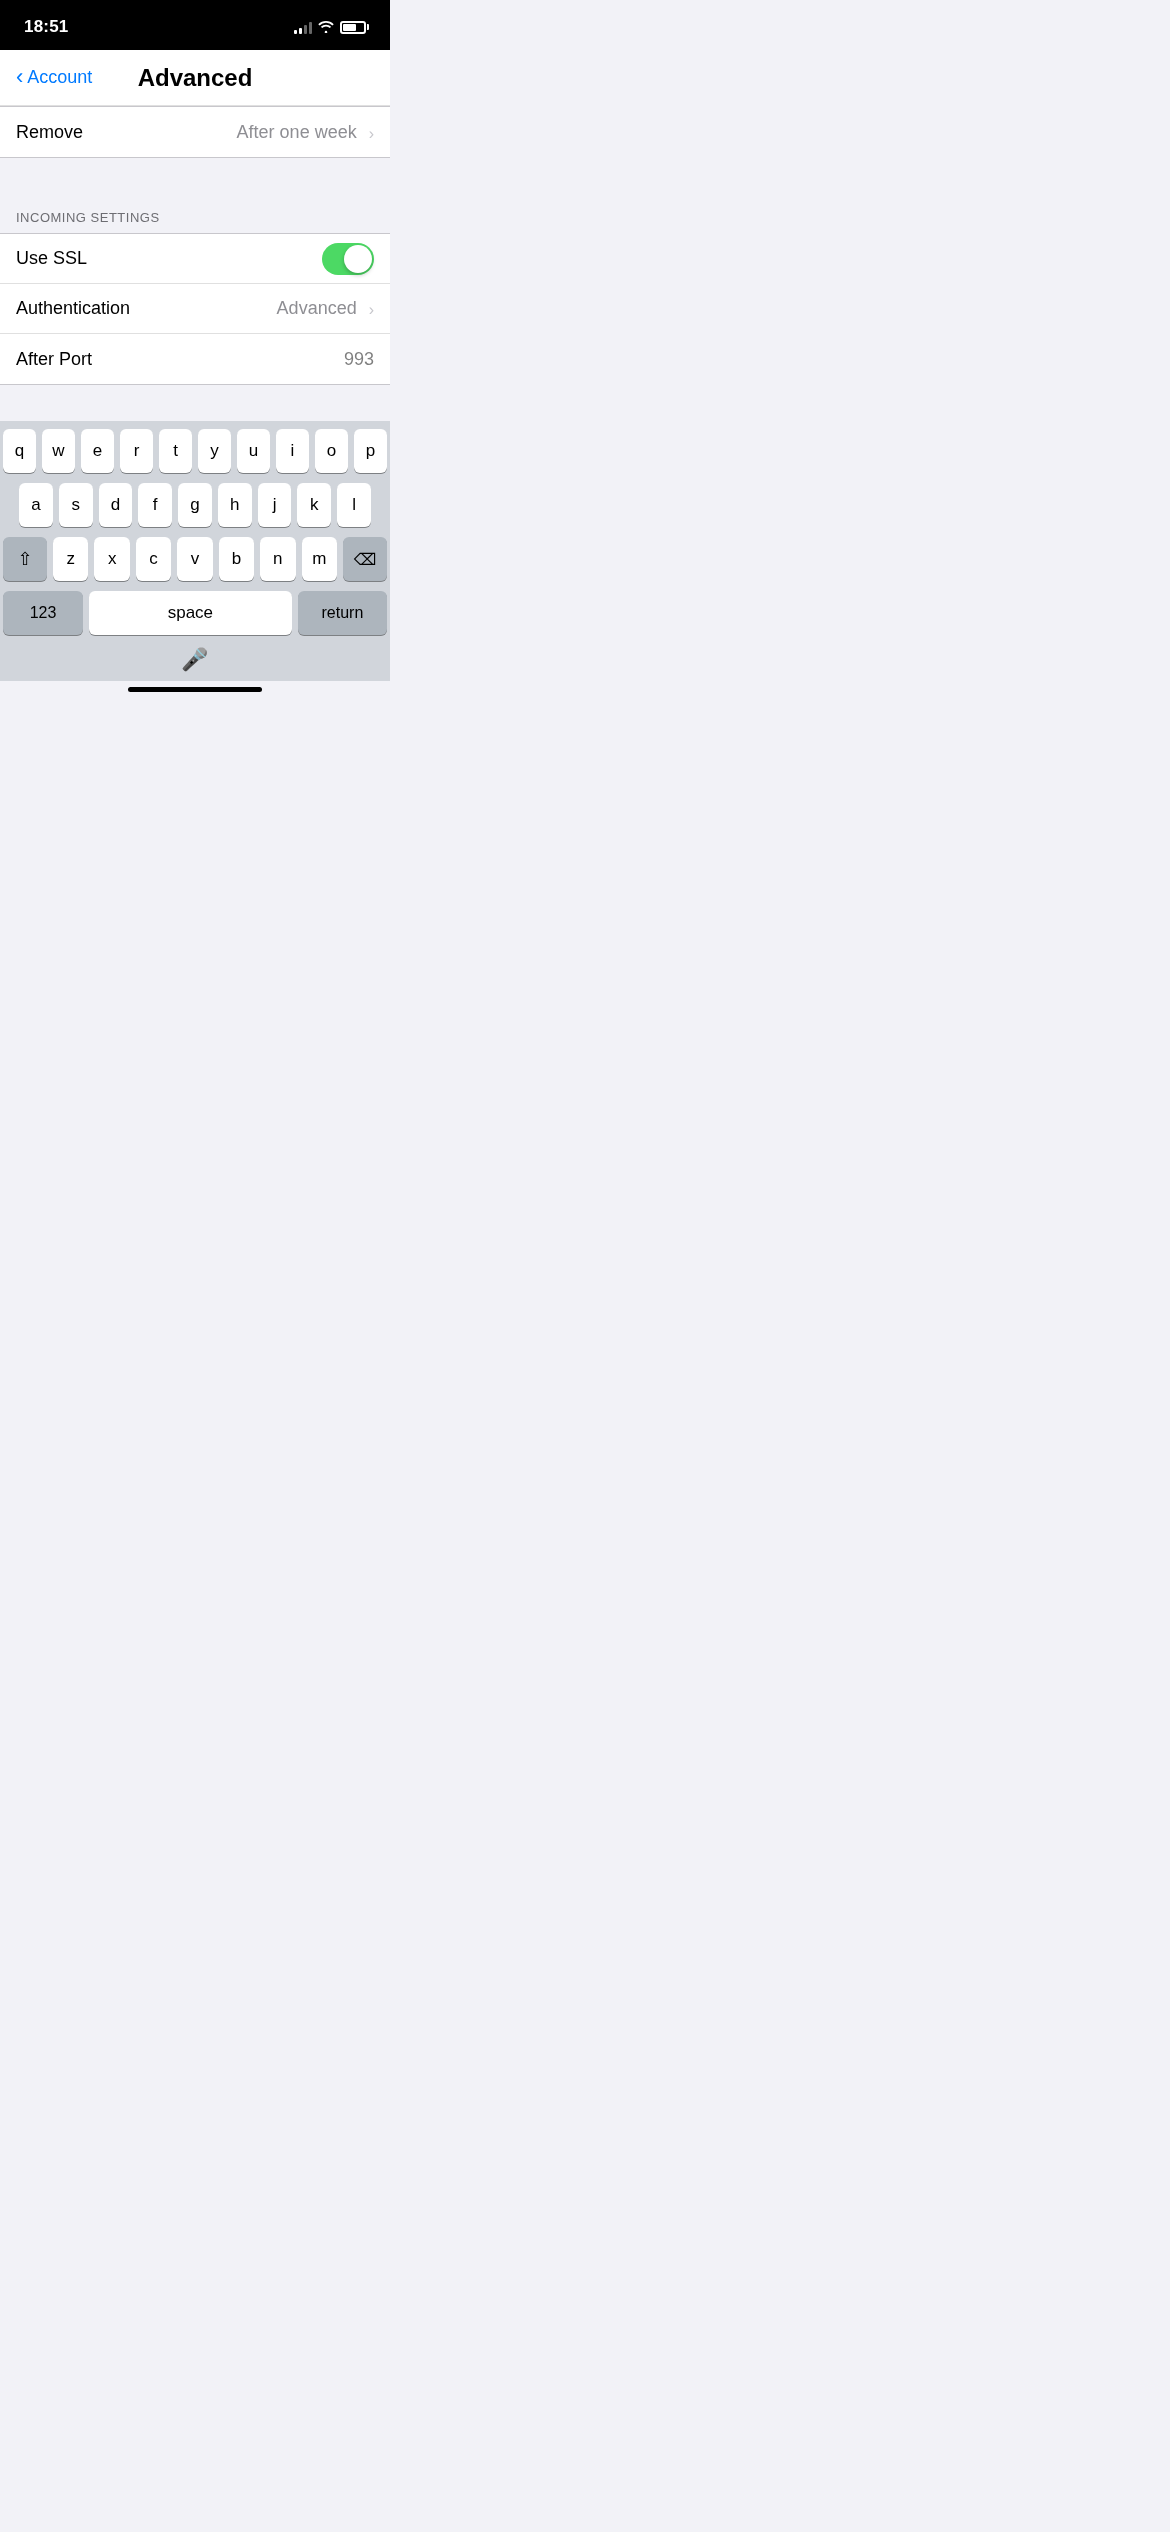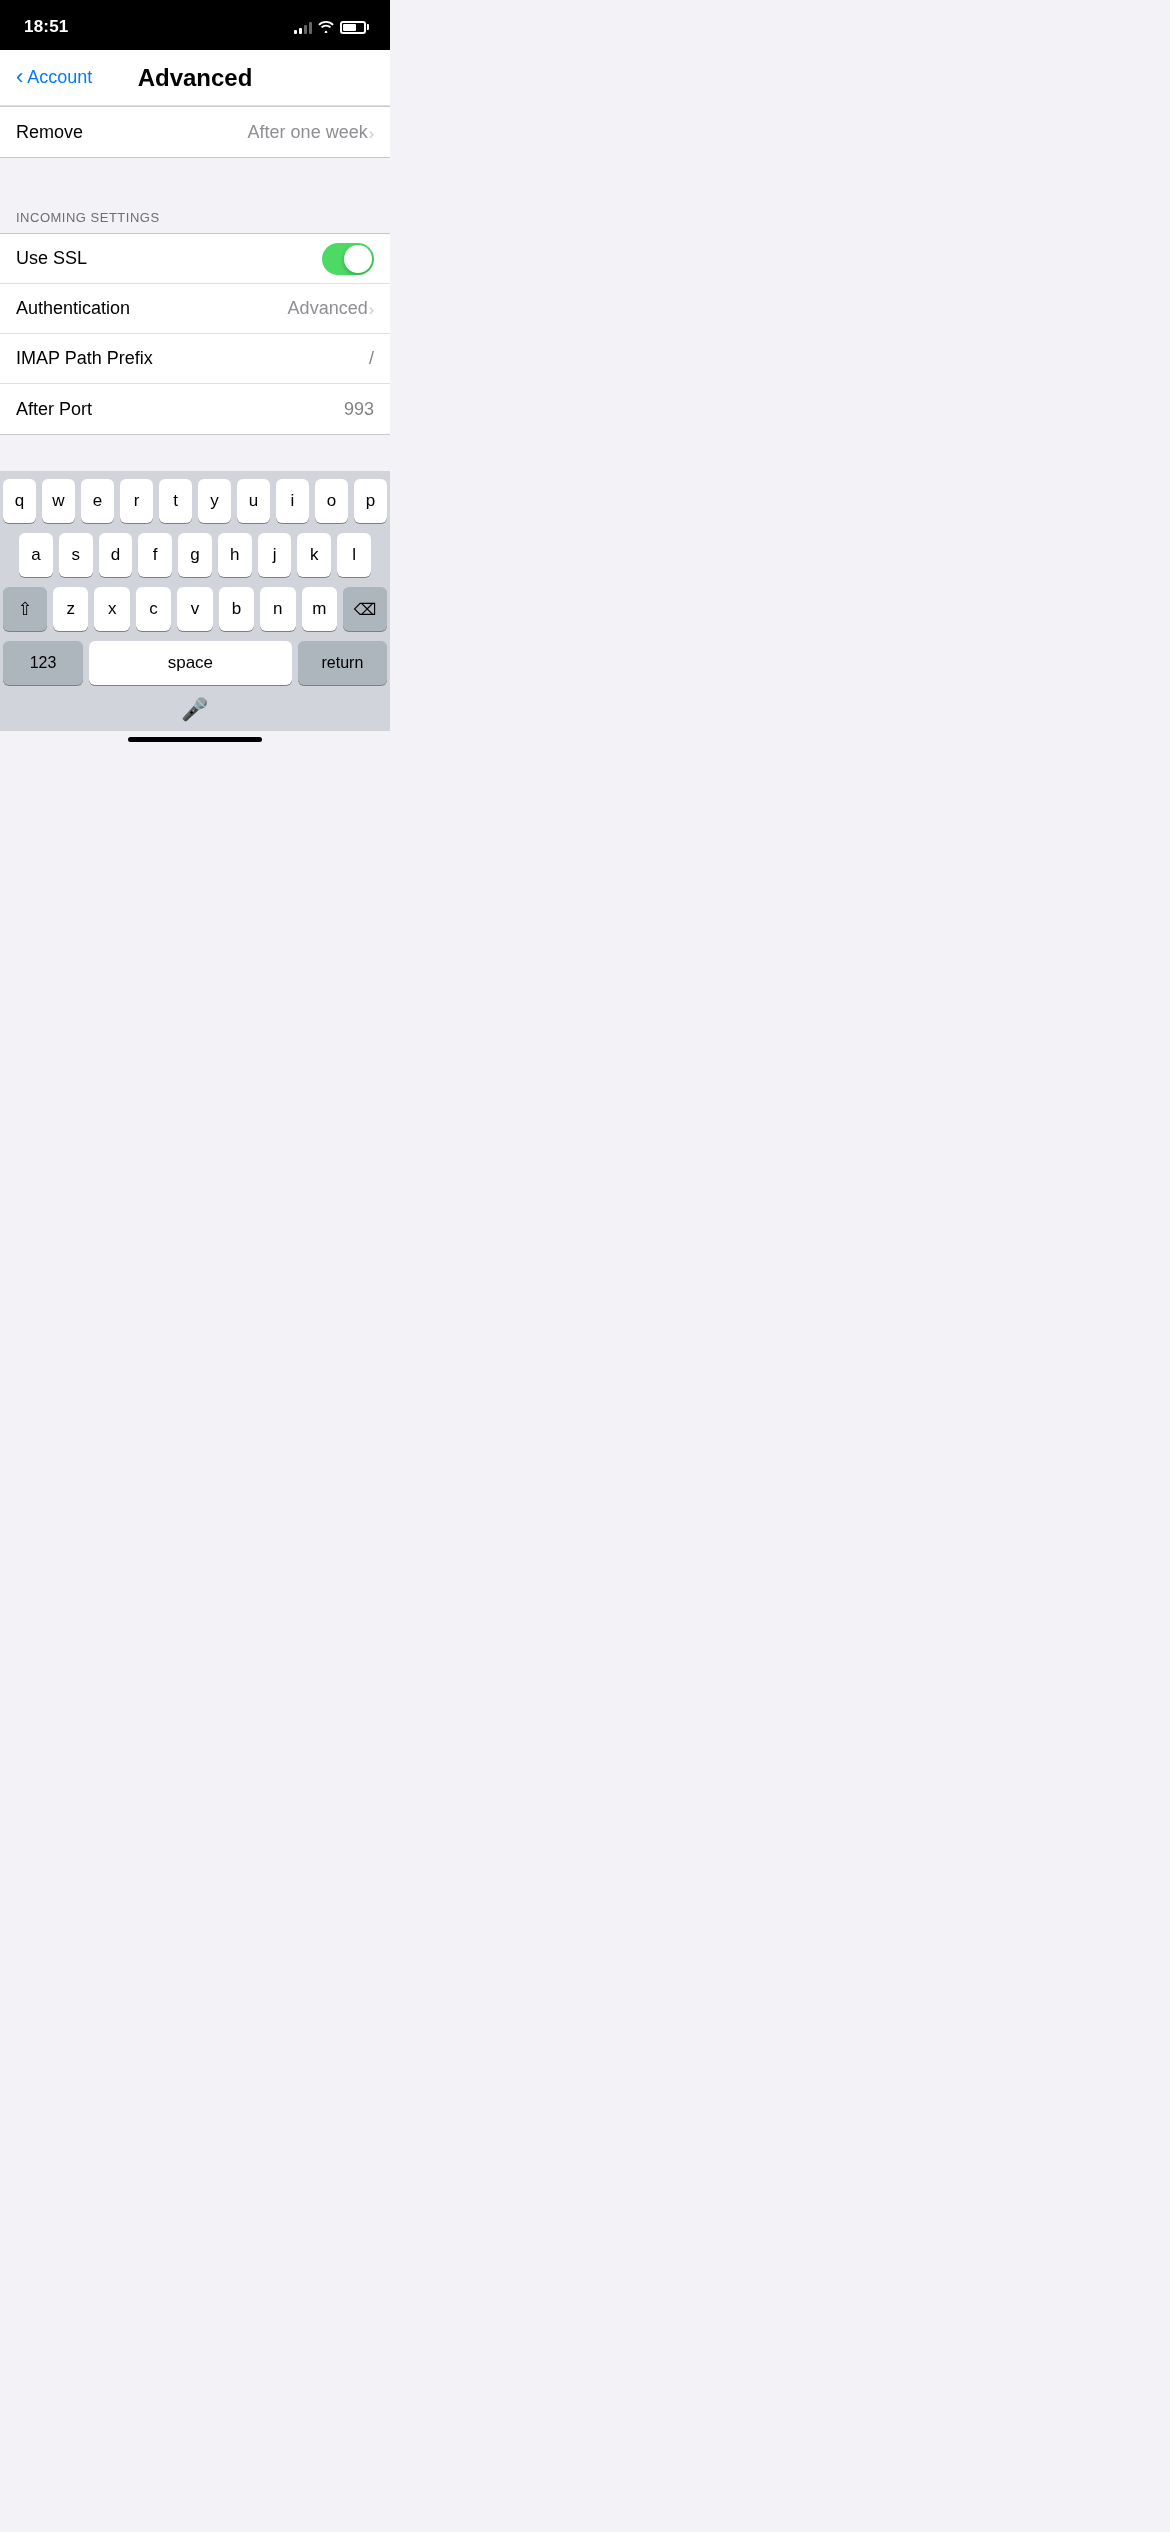--- a/index.html
+++ b/index.html
@@ -165,21 +165,21 @@
 
     .row-label {
       font-size: 18px;
       font-weight: 400;
       color: #000;
     }
 
     .row-value {
       display: flex;
       align-items: flex-end;
-      gap: 1px;
+      gap: 12px;
       font-size: 18px;
       color: #8e8e93;
     }
 
     .row-value .chevron {
       font-size: 16px;
       color: #c7c7cc;
     }
 
     
@@ -369,24 +369,20 @@
     </div>
 
     <div class="settings-row">
       <span class="row-label">Authentication</span>
       <div class="row-value">
         <span>Advanced</span>
         <span class="chevron">›</span>
       </div>
     </div>
 
-    <div class="settings-row">
-      <span class="row-label">IMAP Path Prefix</span>
-      <span class="row-inline-value">/</span>
-    </div>
 
     <div class="settings-row">
       <span class="row-label">After Port</span>
       <span class="row-inline-value">993</span>
     </div>
 
   </div>
 
   <div class="section-gap"></div>
 

